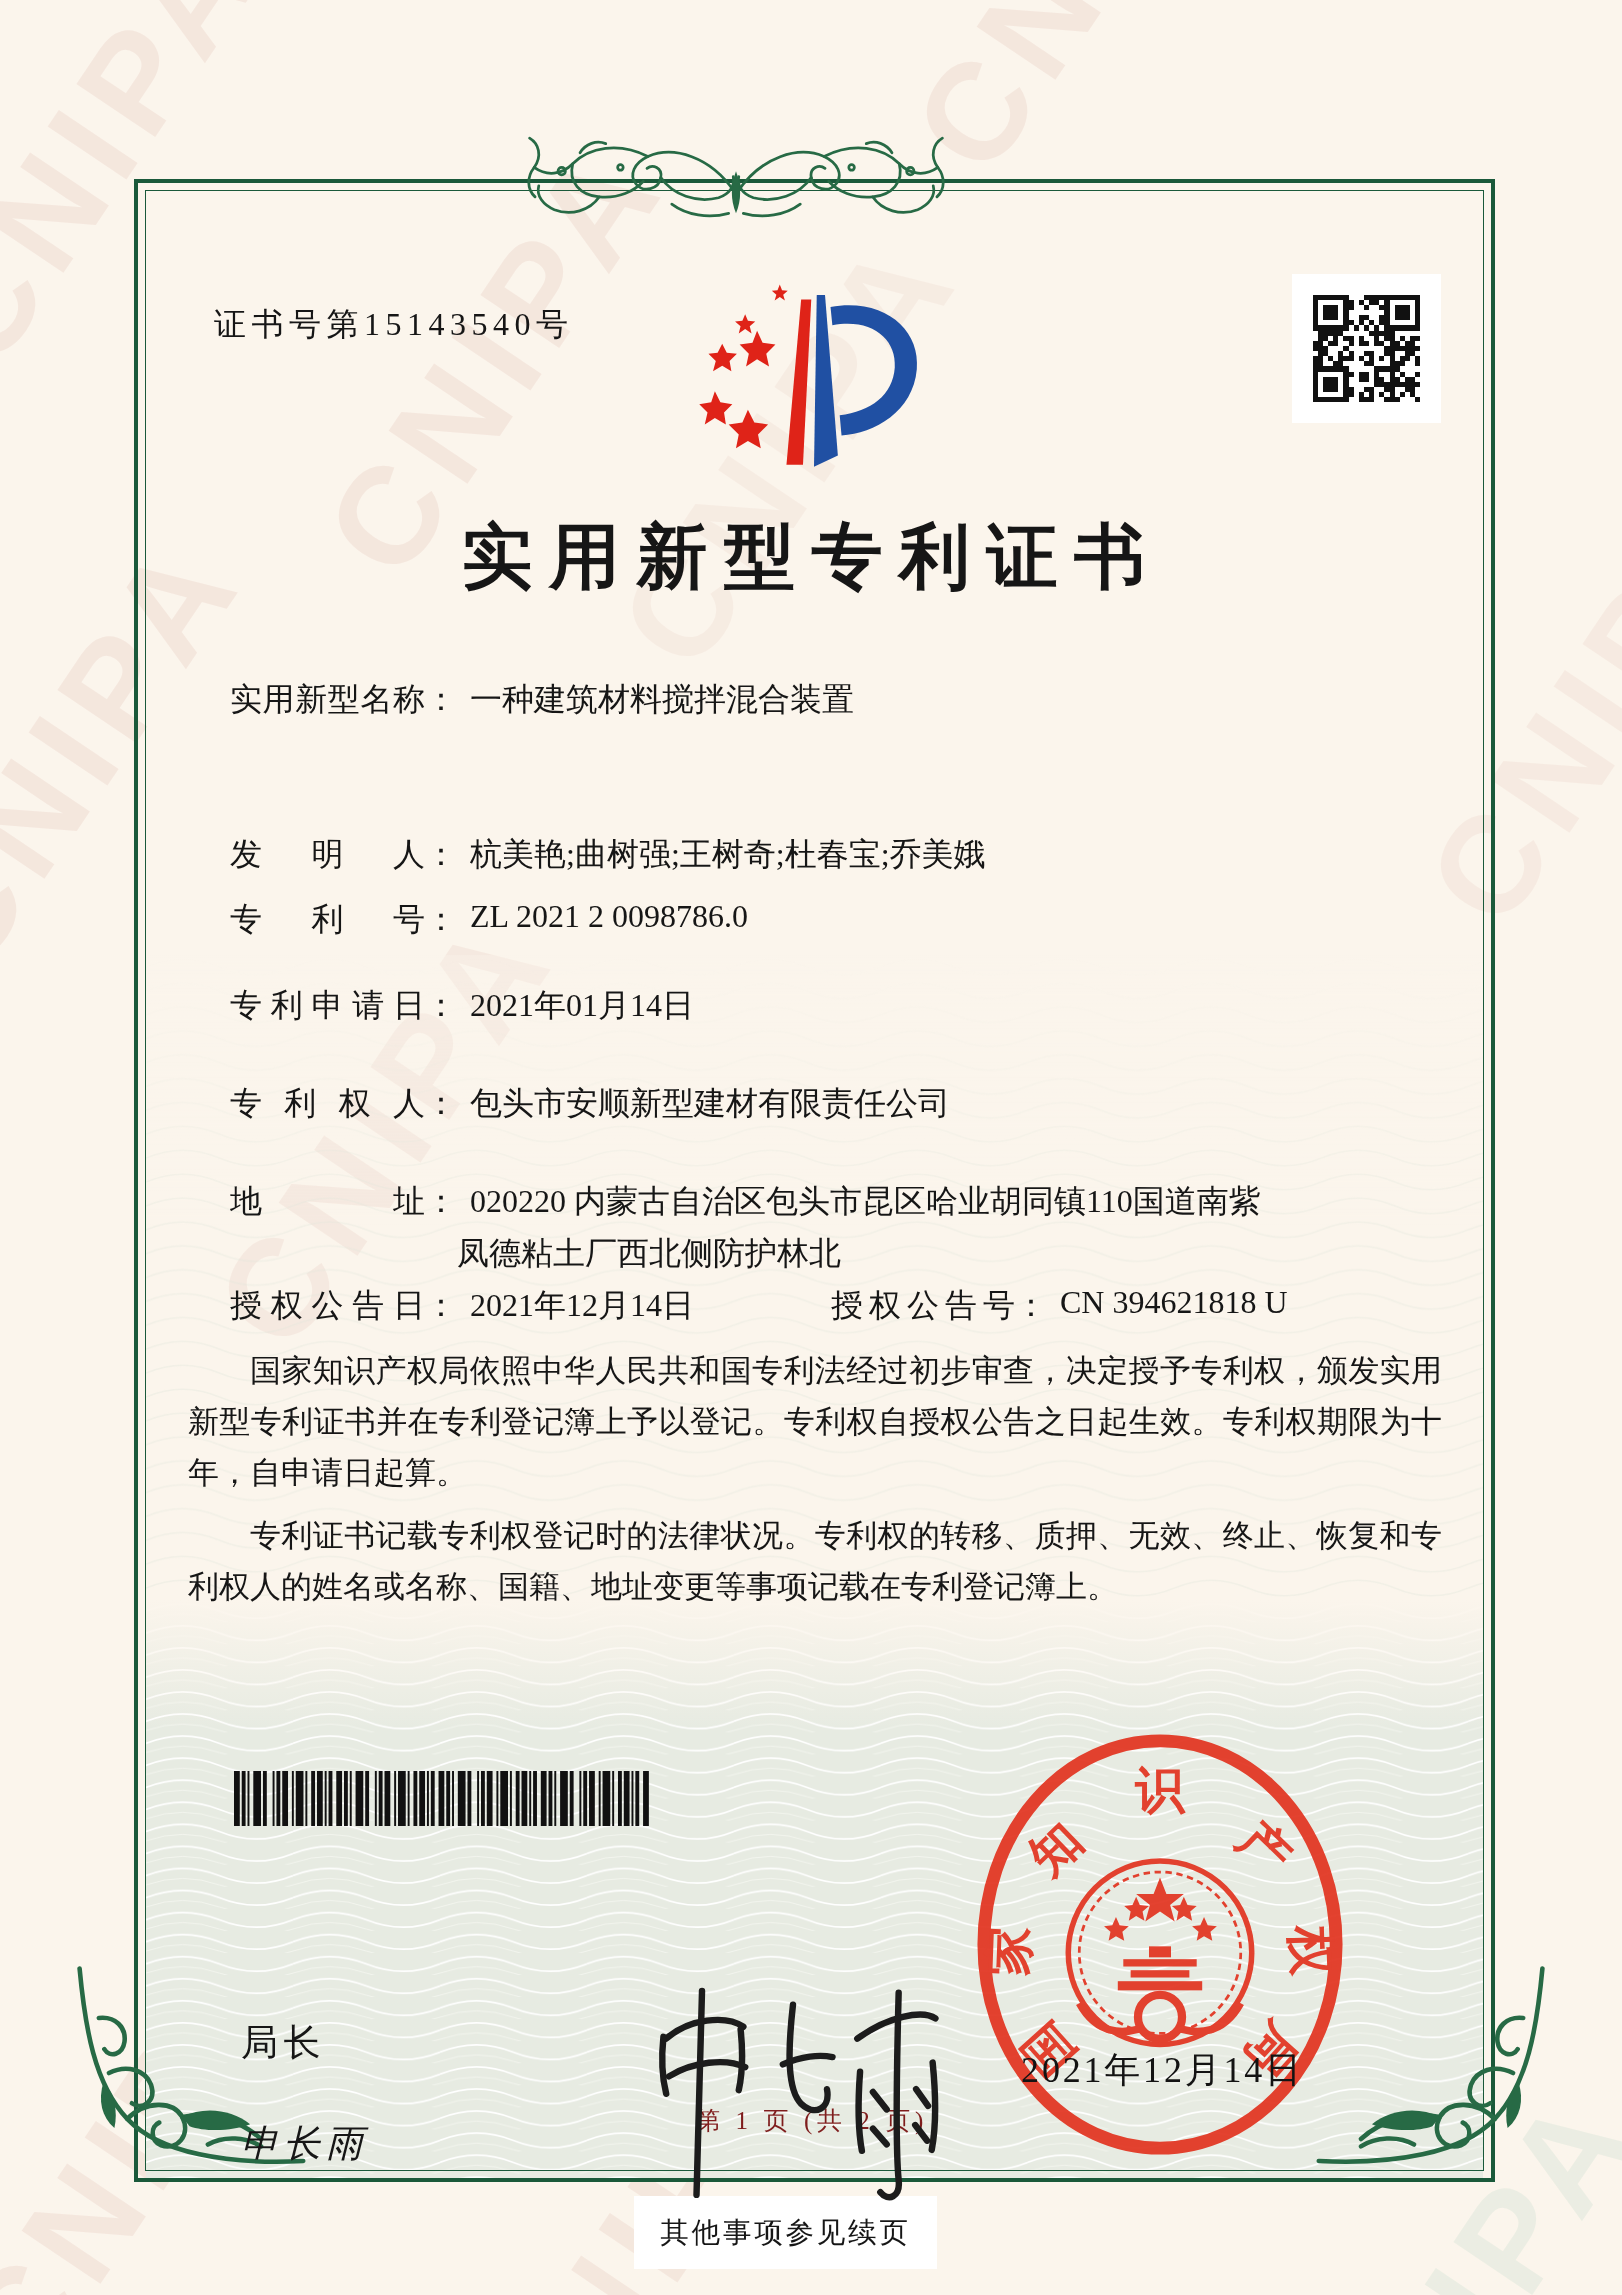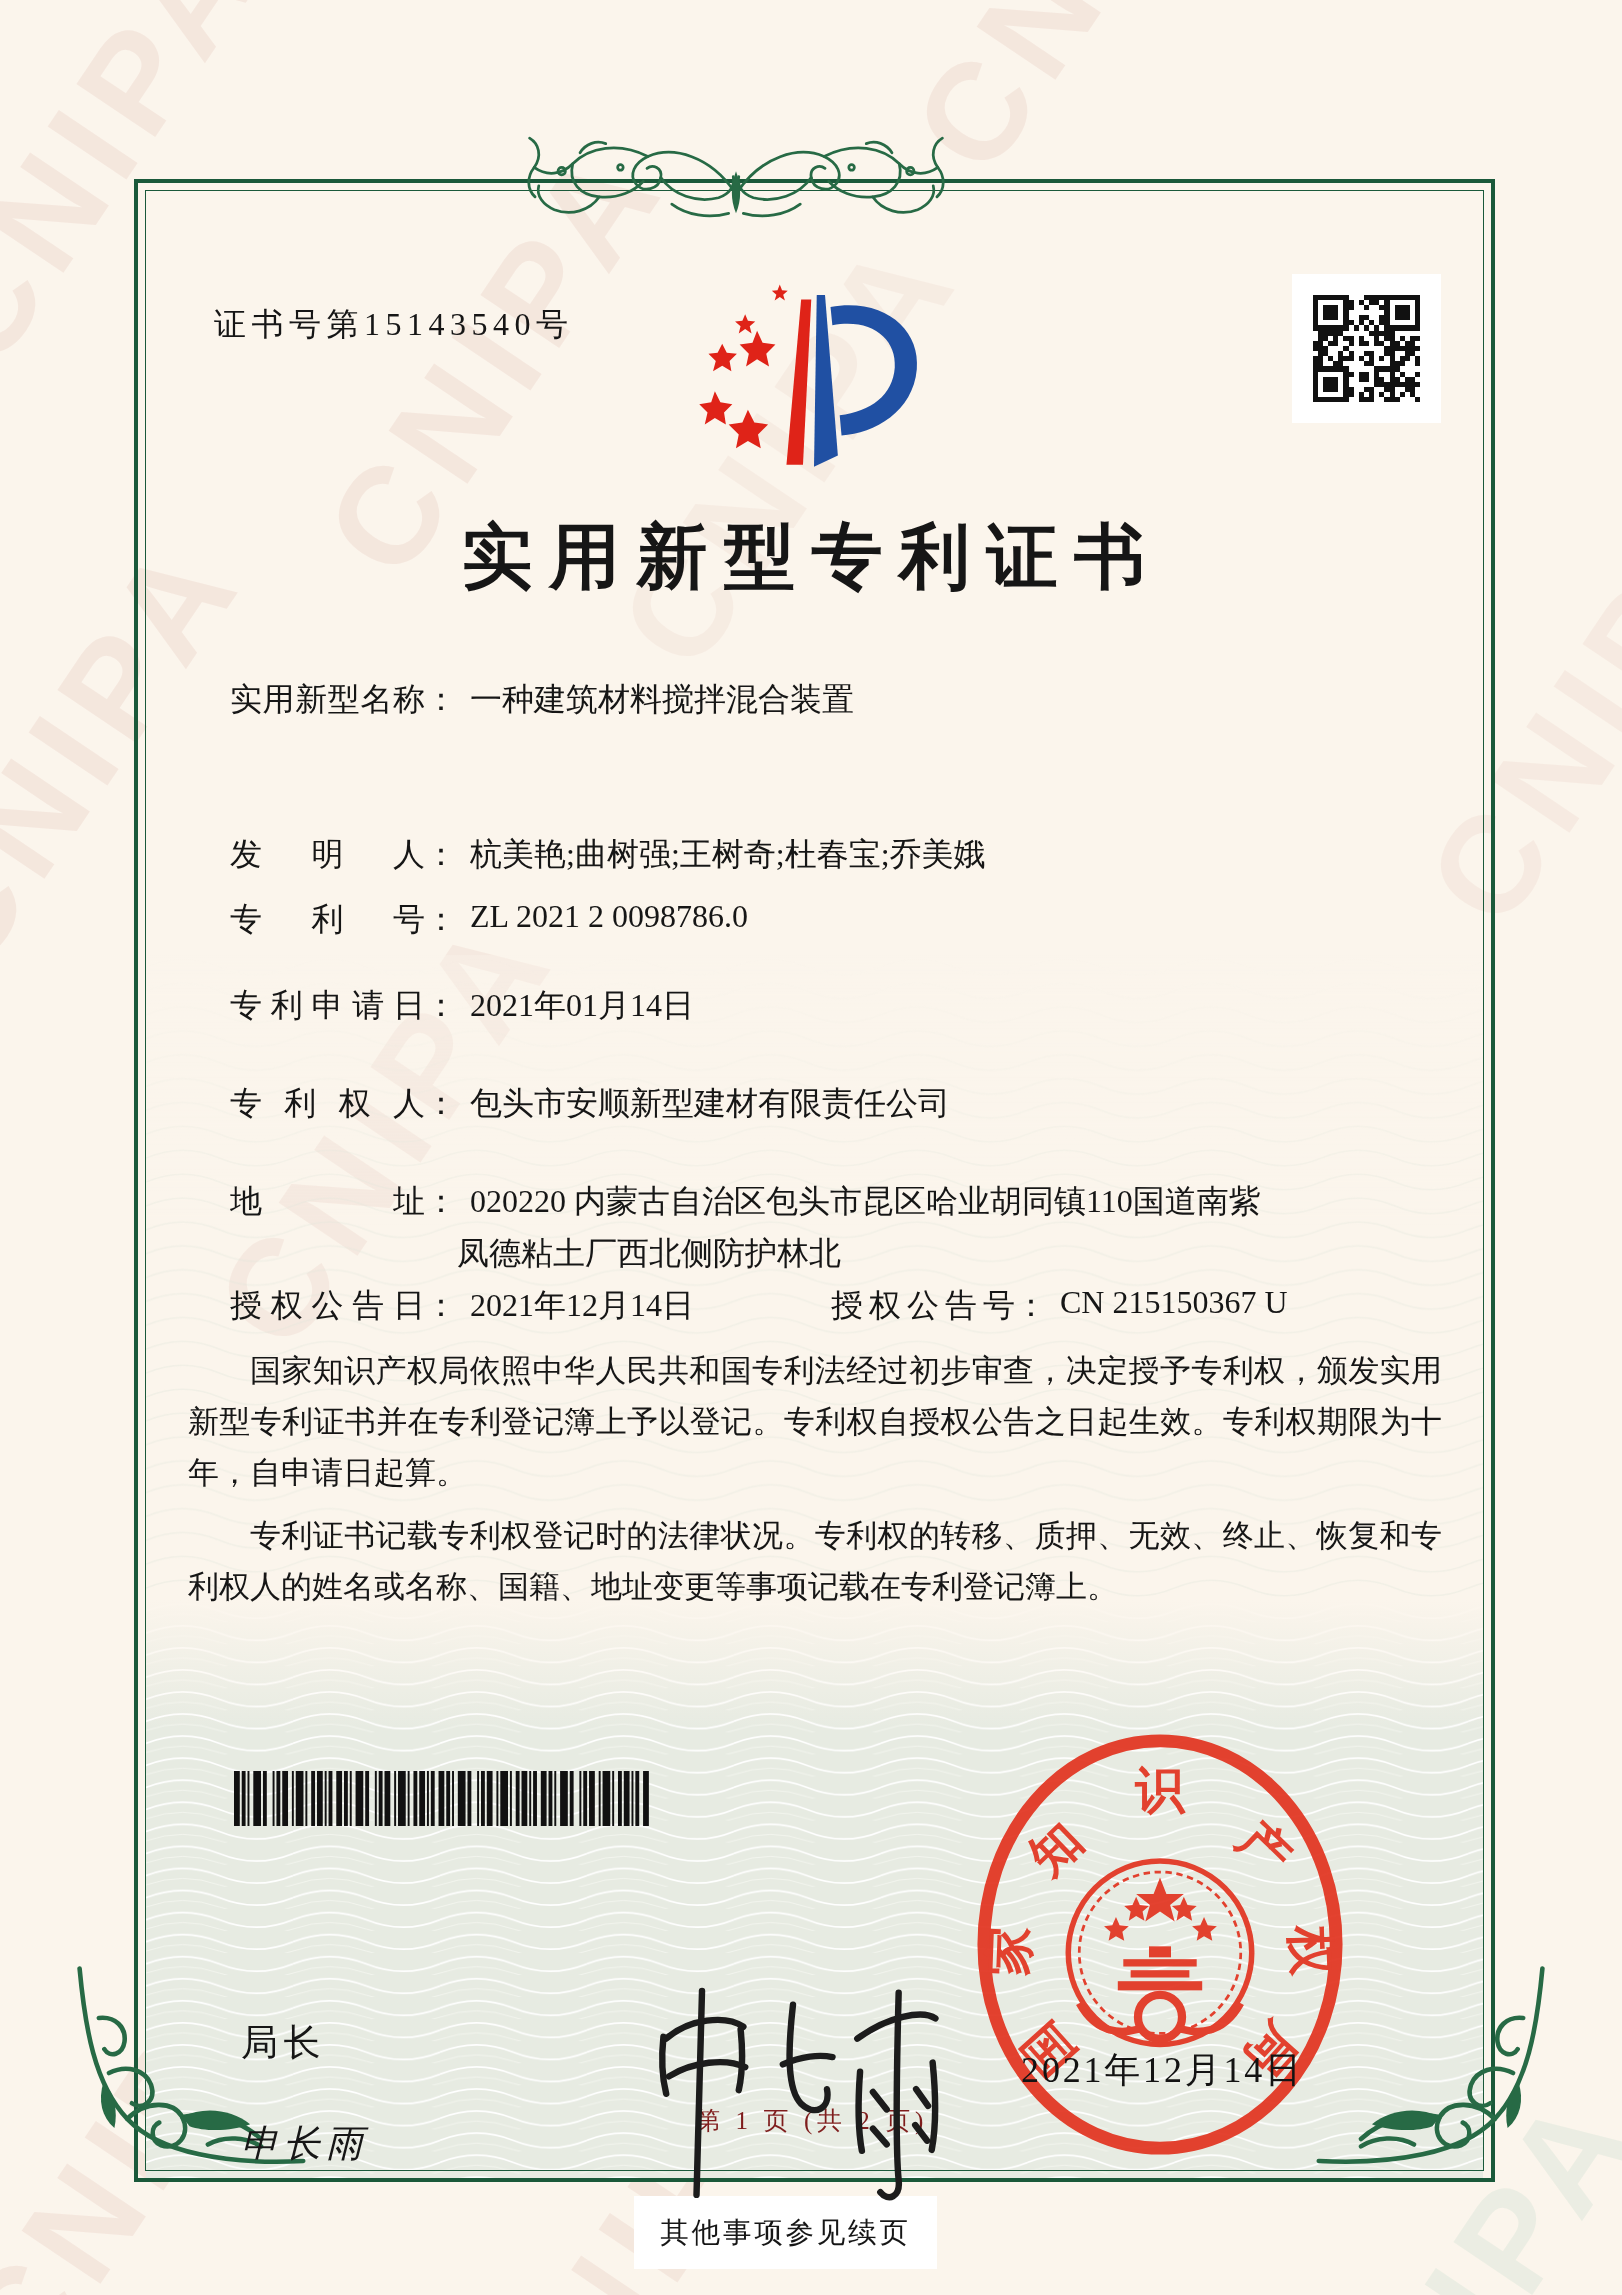--- a/index.html
+++ b/index.html
@@ -452,21 +452,21 @@
   <div class="row r5">
     <span class="label">专利权人</span><span class="colon">：</span><span class="value">包头市安顺新型建材有限责任公司</span>
   </div>
   <div class="row r6">
     <span class="label">地址</span><span class="colon">：</span><span class="value">020220 内蒙古自治区包头市昆区哈业胡同镇110国道南紫</span>
     <span class="value2">凤德粘土厂西北侧防护林北</span>
   </div>
   <div class="row r7">
     <span class="label">授权公告日</span><span class="colon">：</span><span class="value">2021年12月14日</span>
     <span class="pair2">
-      <span class="label">授权公告号</span><span class="colon">：</span><span class="value">CN 215150367 U</span>
+      <span class="label">授权公告号</span><span class="colon">：</span><span class="value">CN 394621818 U</span>
     </span>
   </div>
 
   <div class="paras">
     <p>国家知识产权局依照中华人民共和国专利法经过初步审查，决定授予专利权，颁发实用新型专利证书并在专利登记簿上予以登记。专利权自授权公告之日起生效。专利权期限为十年，自申请日起算。</p>
     <p>专利证书记载专利权登记时的法律状况。专利权的转移、质押、无效、终止、恢复和专利权人的姓名或名称、国籍、地址变更等事项记载在专利登记簿上。</p>
   </div>
 
   <svg class="barcode" viewBox="0 0 456 60" preserveAspectRatio="none">
     <g id="bc-bars" fill="#111111">

